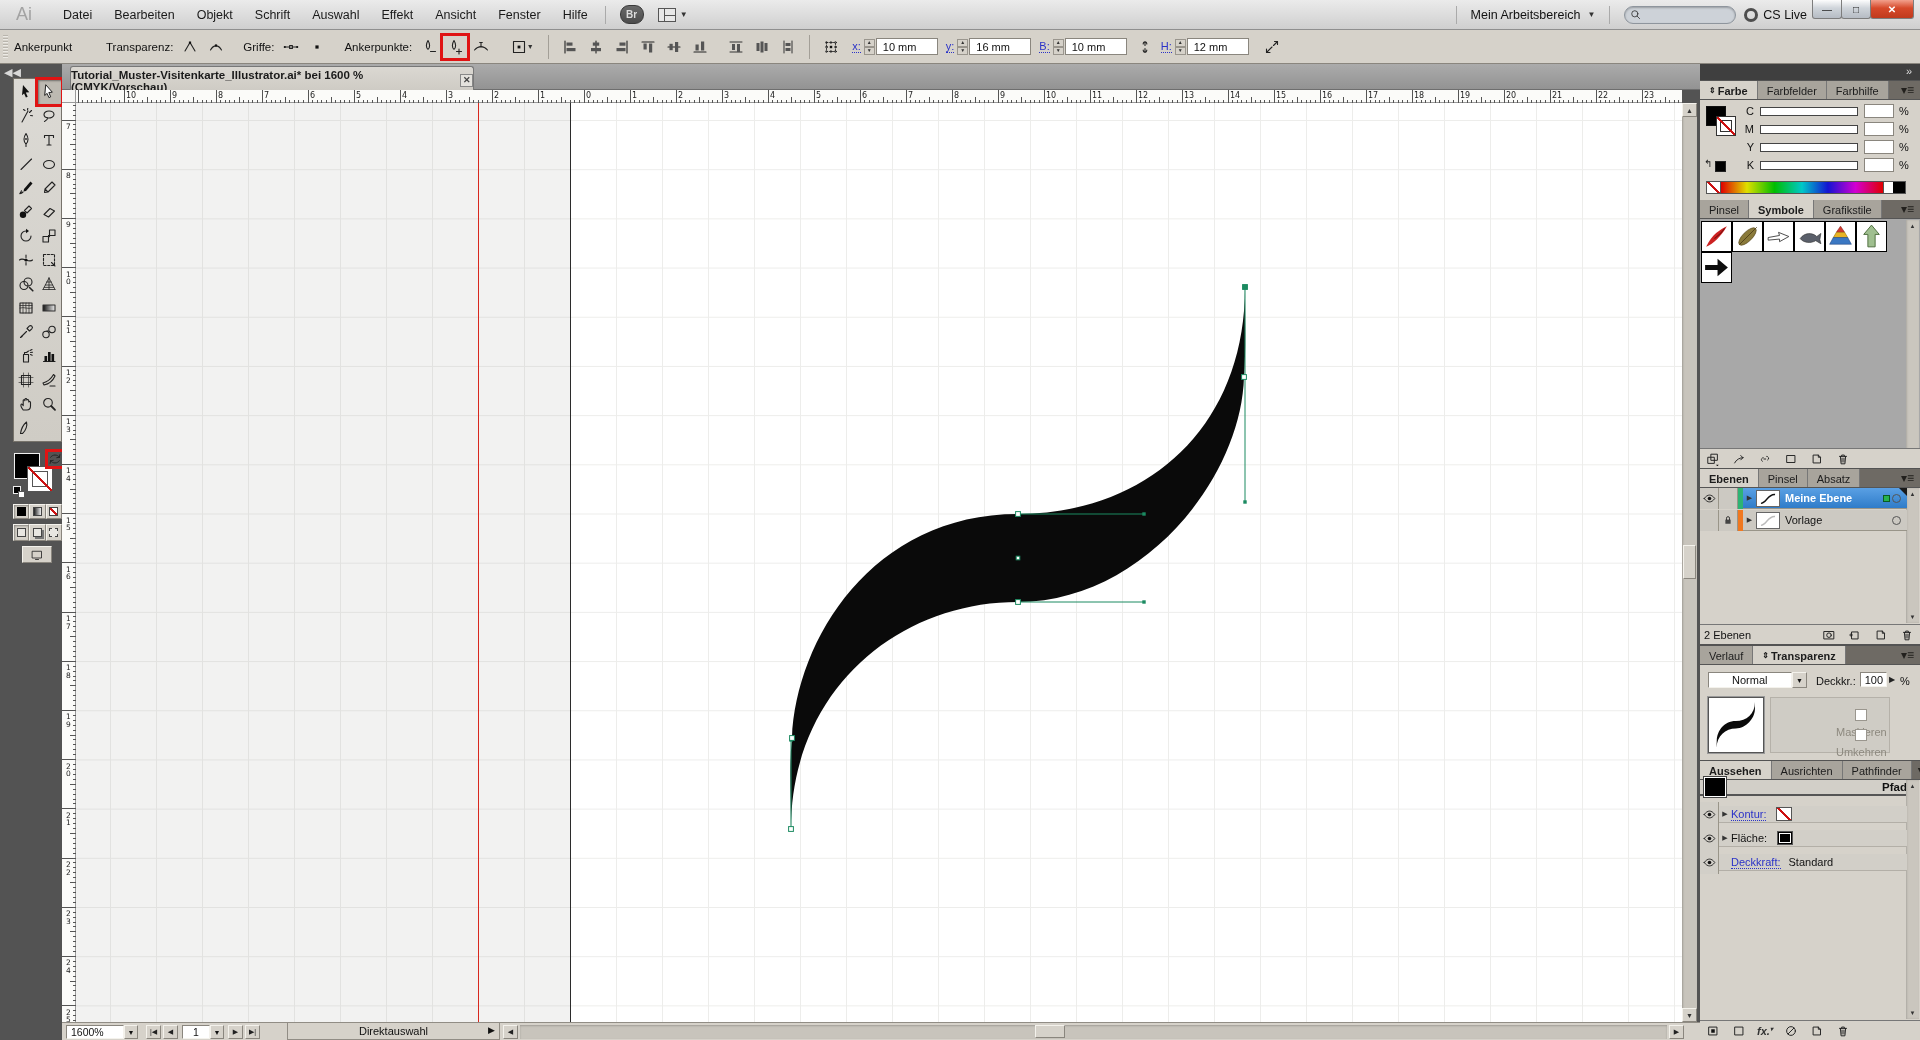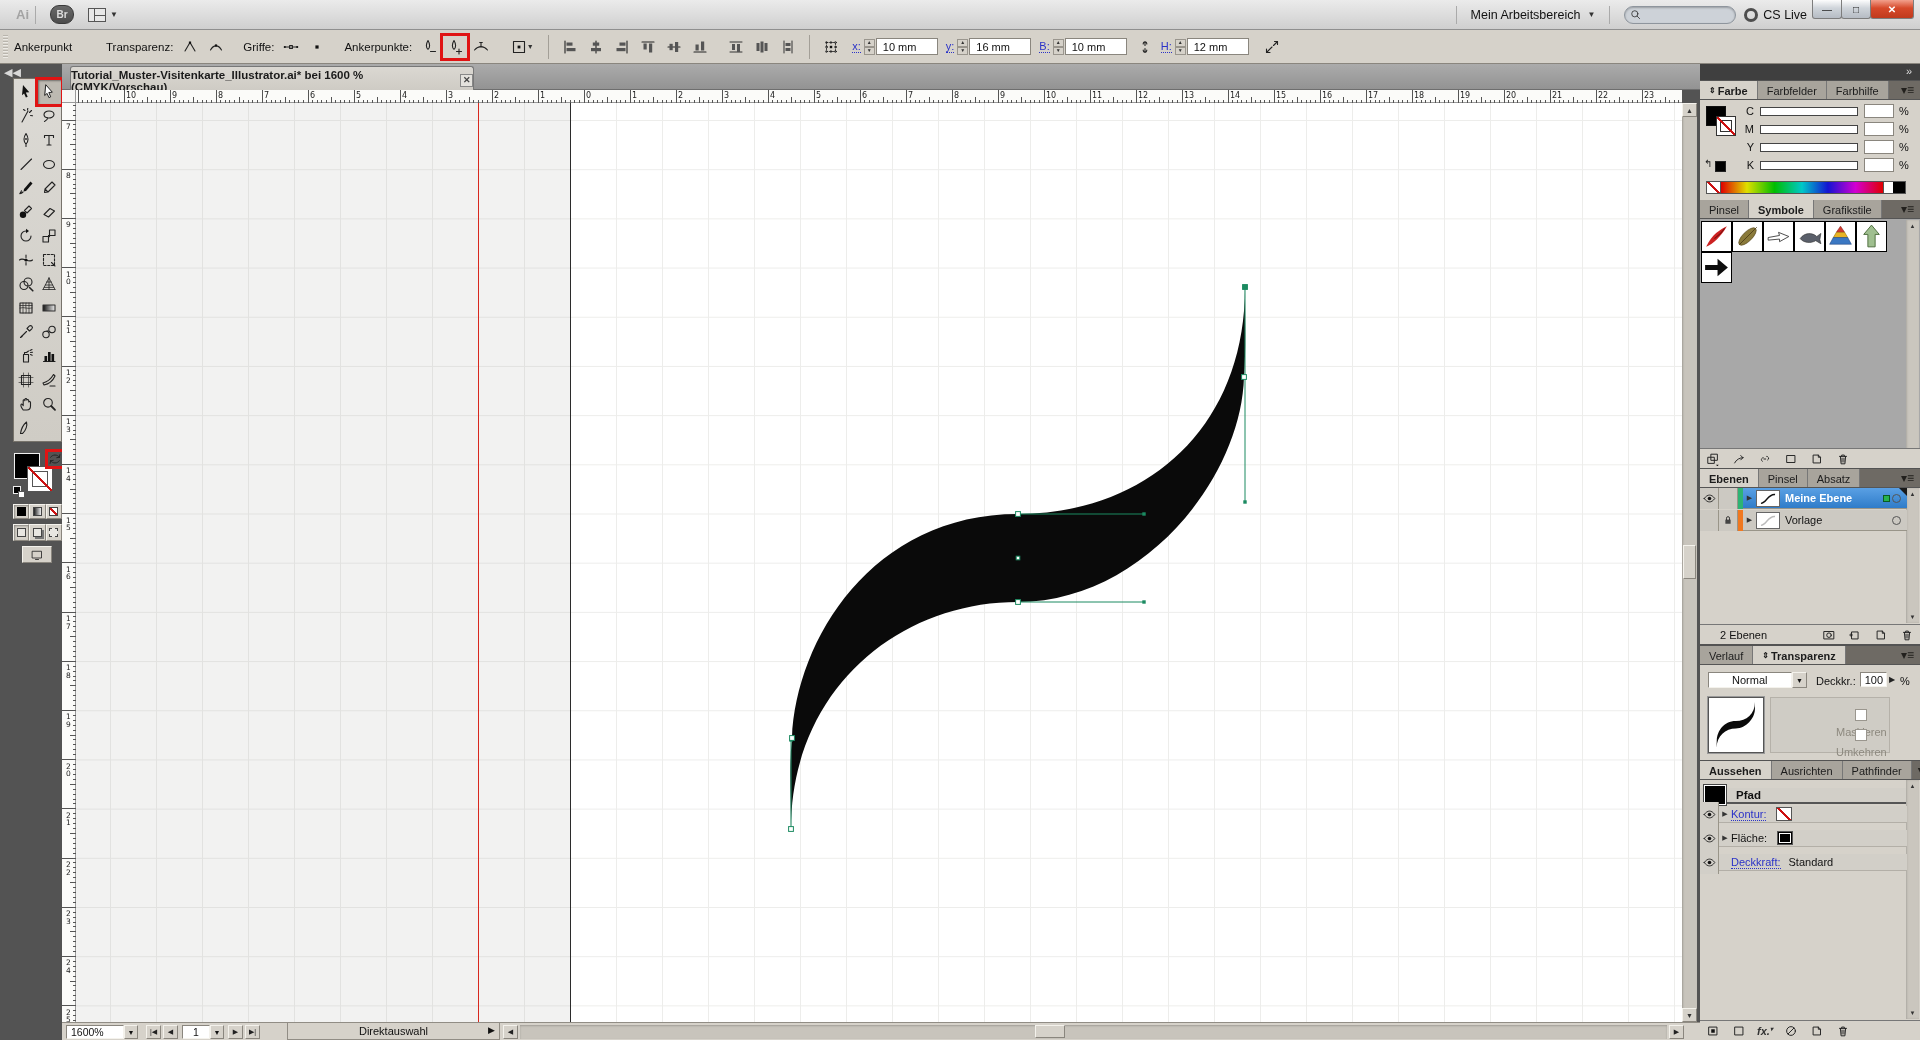--- a/index.html
+++ b/index.html
@@ -6,21 +6,21 @@
 html,body{width:1920px;height:1040px;overflow:hidden;}
 body{font-family:"Liberation Sans",sans-serif;background:#535353;position:relative;color:#111;font-size:12px;-webkit-font-smoothing:antialiased;}
 .abs{position:absolute;}
 .icn{display:inline-flex;width:16px;height:16px;vertical-align:middle;}
 .icn svg{width:100%;height:100%;stroke:#222;fill:none;stroke-width:1.1;stroke-linecap:round;stroke-linejoin:round;}
 .red-ann{outline:3px solid #e01313;outline-offset:0px;}
 .raised{background:#d6d2ca;border:1px solid;border-color:#f4f2ec #8a867e #8a867e #f4f2ec;}
 .inset{background:#fff;border:1px solid;border-color:#8a867e #f4f2ec #f4f2ec #8a867e;}
 
 #menu-bar{top:0;left:0;width:1920px;height:30px;background:linear-gradient(#ebebeb,#cfcfcf);border-bottom:1px solid #8f8f8f;display:flex;align-items:center;}
-#app-logo{margin-left:16px;font-weight:bold;font-size:13px;color:#a3a3a3;letter-spacing:0;}
+#app-logo{margin-left:16px;font-weight:normal;font-size:18px;color:#a3a3a3;letter-spacing:0;}
 #menu-list{display:flex;margin-left:20px;}
 .mitem{padding:4px 11px;font-size:12.5px;color:#1a1a1a;cursor:default;}
 .msep{width:1px;height:18px;background:#aaa;margin:0 6px;}
 #bridge-button{width:24px;height:19px;background:linear-gradient(#6a6a6a,#4c4c4c);border:1px solid #3a3a3a;border-radius:9px;color:#ddd;font-size:10px;font-weight:bold;display:flex;align-items:center;justify-content:center;margin-left:8px;}
 #layout-switcher{display:flex;align-items:center;margin-left:14px;gap:4px;}
 .pane-icon{width:18px;height:14px;border:1px solid #555;background:#e8e8e8;display:inline-block;position:relative;}
 .pane-icon:before{content:"";position:absolute;left:5px;top:0;bottom:0;width:1px;background:#555;}
 .pane-icon:after{content:"";position:absolute;left:5px;right:0;top:6px;height:1px;background:#555;}
 .dd{font-size:8px;color:#333;}
 #menu-right{margin-left:auto;display:flex;align-items:center;margin-right:100px;gap:8px;}
@@ -138,52 +138,63 @@
 .lcell{width:19px;height:21px;border-right:1px solid #999589;display:flex;align-items:center;justify-content:center;flex:none;background:#ccc9c2;}
 .lbar{width:5px;height:21px;flex:none;}
 .ldisc{width:13px;font-size:7px;color:#333;text-align:center;flex:none;}
 .lthumb{width:24px;height:17px;background:#fff;border:1px solid #666;flex:none;display:flex;align-items:center;justify-content:center;}
 .lname{margin-left:5px;font-size:11px;flex:1;white-space:nowrap;}
 .ltarget{width:9px;height:9px;border:1px solid #555;border-radius:50%;margin-right:6px;flex:none;}
 .lrow.sel{background:linear-gradient(#5aa0e4,#2f7cc9);}
 .lrow.sel .lname{color:#fff;font-weight:bold;}
 .lseldot{width:7px;height:7px;background:#27b34f;border:1px solid #0b5c22;margin-right:2px;flex:none;}
 .lcorner{position:absolute;right:0;top:0;width:0;height:0;border-left:8px solid transparent;border-top:8px solid #1a1a1a;}
-#layers-foot{justify-content:flex-start;padding-left:20px;font-size:11px;gap:0;}
+#layers-foot{justify-content:flex-start;padding-left:4px;font-size:11px;gap:0;}
 #layers-foot .fspacer{flex:1;}
 
 #blend-select{position:absolute;left:8px;top:7px;width:84px;height:16px;font-size:11px;display:flex;align-items:center;padding-left:23px;}
 #blend-dd{position:absolute;left:92px;top:7px;width:15px;height:16px;font-size:7px;display:flex;align-items:center;justify-content:center;}
 #opacity-label{position:absolute;left:116px;top:10px;font-size:11px;}
 #opacity-box{position:absolute;left:160px;top:7px;width:27px;height:15px;font-size:11px;display:flex;align-items:center;justify-content:flex-end;padding-right:3px;}
 #opacity-spin{position:absolute;left:189px;top:10px;font-size:8px;color:#222;}
 #opacity-pct{position:absolute;left:200px;top:10px;font-size:11px;}
 #trans-thumb{position:absolute;left:8px;top:32px;width:56px;height:56px;background:#fff;border:1px solid #555;outline:1px solid #999;}
 #trans-extra{position:absolute;left:70px;top:32px;width:120px;height:56px;background:#cfccc5;border:1px solid #b5b1a9;}
 .chkrow{position:absolute;left:136px;display:flex;align-items:center;gap:5px;color:#8d897f;font-size:11px;flex-direction:column;}
 .chk{width:12px;height:12px;background:#fff;border:1px solid #9a968e;}
 
-#app-header{position:absolute;left:0;top:8px;width:207px;height:16px;border-bottom:2px solid #555;display:flex;align-items:center;background:#d2cfc8;}
+#app-header{position:absolute;left:0;top:0;width:207px;height:16px;border-bottom:2px solid #555;display:flex;align-items:center;background:#d2cfc8;justify-content:space-between;}
 #app-swatch{width:22px;height:20px;background:#000;border:1px solid #fff;outline:1px solid #444;margin-left:4px;}
 #app-title{margin-left:10px;font-weight:bold;font-size:11.5px;}
 .arow{position:absolute;left:0;width:207px;height:17px;border-bottom:1px solid #b3afa7;display:flex;align-items:center;background:#d2cfc8;}
 .arow .ldisc{width:12px;}
 .alink{color:#2a32c8;border-bottom:1px dotted #2a32c8;font-size:11px;}
 .aplain{font-size:11px;}
 .aswatch{width:16px;height:14px;border:1px solid #555;margin-left:10px;position:relative;background:#fff;}
 .aswatch.black{background:#000;outline:1px solid #fff;outline-offset:-3px;}
 .aswatch.none:after{content:"";position:absolute;inset:0;background:linear-gradient(45deg,transparent 43%,#cc1111 43%,#cc1111 57%,transparent 57%);}
 .aval{margin-left:8px;font-size:11px;color:#111;}
 svg text{font-family:"DejaVu Sans",sans-serif;}
 </style>
 </head>
 <body>
 
 <div id="menu-bar" class="abs">
   <span id="app-logo">Ai</span>
+  <div id="menu-list">
+      <span class="mitem">Datei</span>
+      <span class="mitem">Bearbeiten</span>
+      <span class="mitem">Objekt</span>
+      <span class="mitem">Schrift</span>
+      <span class="mitem">Auswahl</span>
+      <span class="mitem">Effekt</span>
+      <span class="mitem">Ansicht</span>
+      <span class="mitem">Fenster</span>
+      <span class="mitem">Hilfe</span>
+    </div>
   <span class="msep"></span>
   <span id="bridge-button">Br</span>
   <span id="layout-switcher">
     <span class="pane-icon"></span>
     <span class="dd">▼</span>
   </span>
   <div id="menu-right">
     <span class="msep"></span>
     <span id="workspace-switcher">
       <span>Mein Arbeitsbereich</span>

